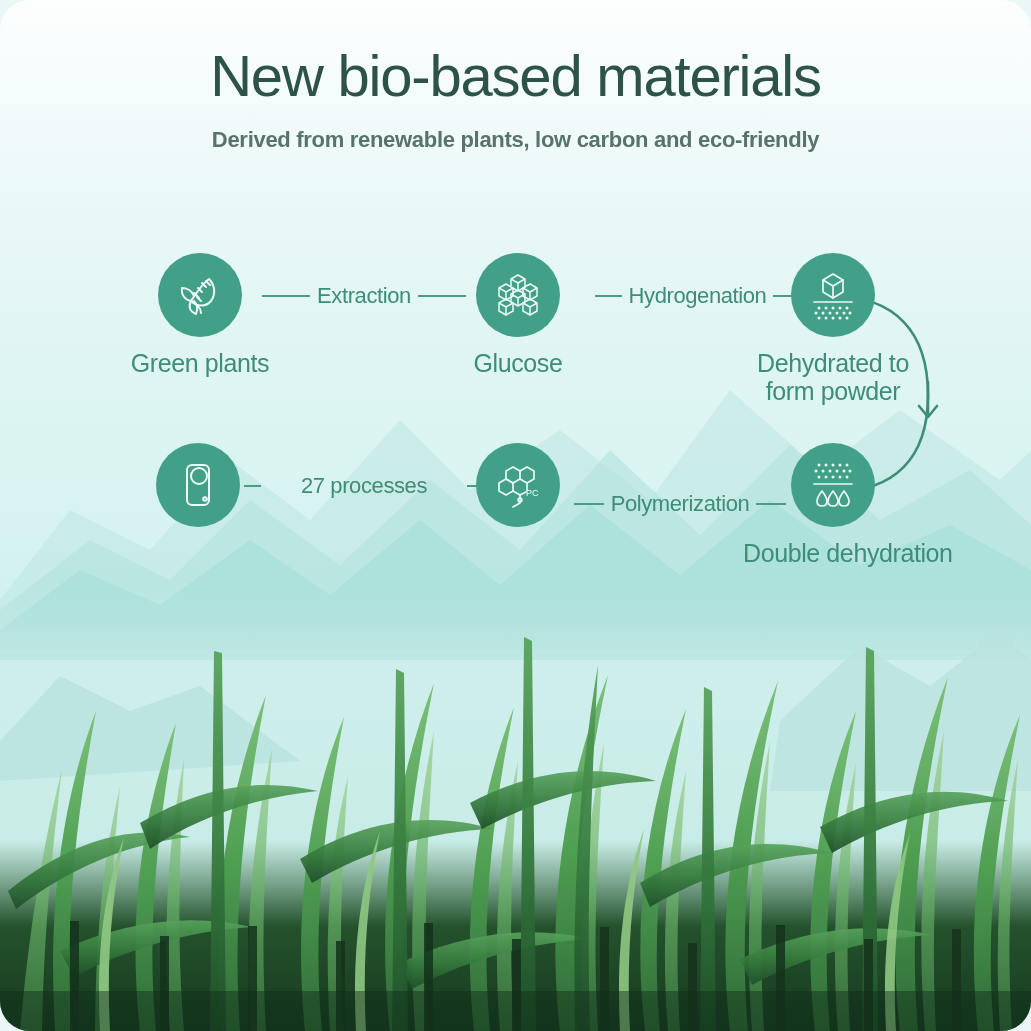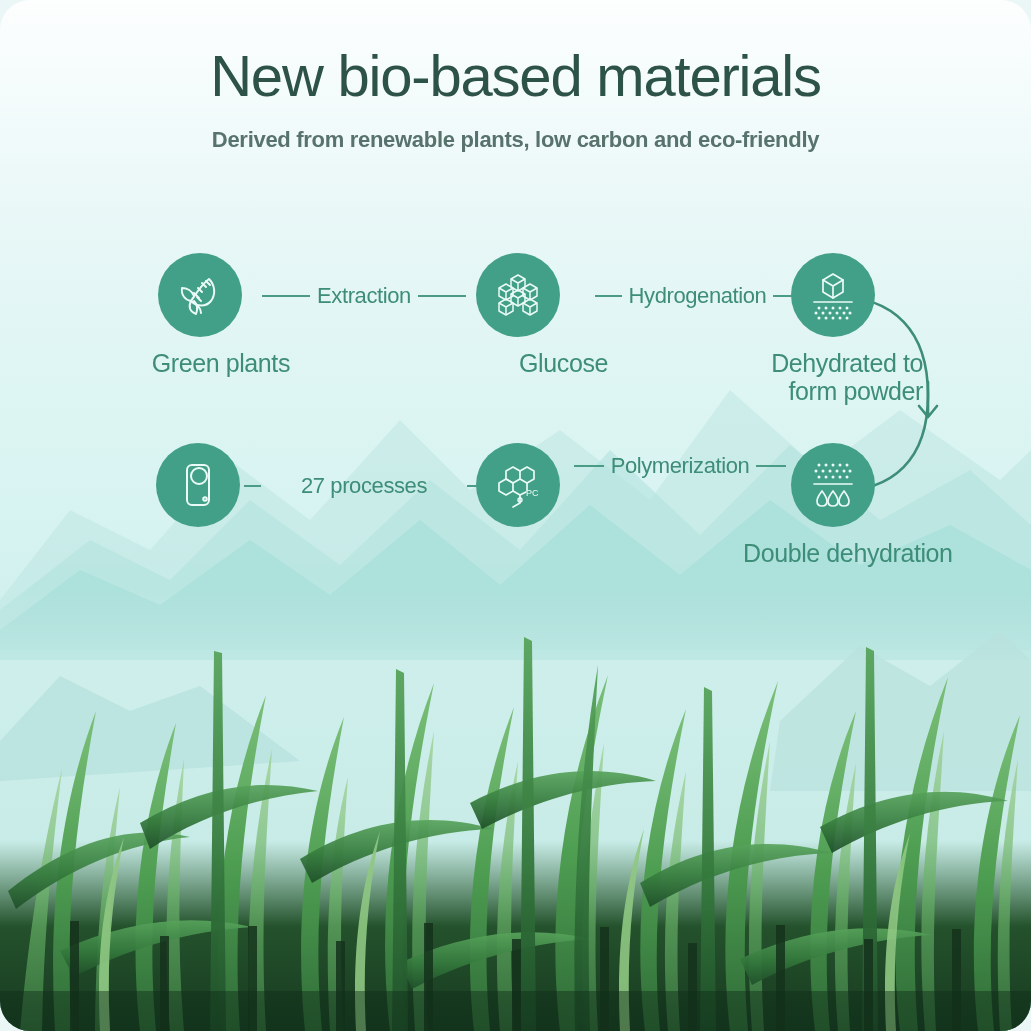--- a/index.html
+++ b/index.html
@@ -38,21 +38,21 @@
     margin-top: 18px;
     font-size: 22px;
     font-weight: 700;
     letter-spacing: -0.3px;
     color: #58736c;
   }
 
   
   #flow { position: absolute; top: 0; left: 0; width: 1031px; height: 620px; }
 
-  .node { position: absolute; width: 180px; text-align: right; }
+  .node { position: absolute; width: 180px; text-align: center; }
   .circle {
     width: 84px; height: 84px; margin: 0 auto;
     border-radius: 50%;
     background: #43a088;
     display: flex; align-items: center; justify-content: center;
   }
   .circle svg { display: block; }
   .node-label {
     margin-top: 12px;
     font-size: 25px;
@@ -86,21 +86,21 @@
     color: #3d8d78;
     letter-spacing: -0.4px;
     white-space: nowrap;
   }
   #conn-extraction     { left: 244px; top: 281px; width: 240px; }
   #conn-extraction .line { width: 48px; }
   #conn-hydrogenation  { left: 560px; top: 281px; width: 240px; padding-left: 35px; }
   #conn-hydrogenation .line { width: 30px; }
   #conn-27-processes   { left: 244px; top: 471px; width: 240px; gap: 40px; }
   #conn-27-processes .line { width: 44px; }
-  #conn-polymerization { left: 560px; top: 451px; width: 240px; text-align: center; }
+  #conn-polymerization { left: 560px; top: 489px; width: 240px; text-align: center; }
   #conn-polymerization .line { width: 30px; }
 
   #curved-arrow { position: absolute; left: 820px; top: 270px; width: 170px; height: 250px; }
 
   
   #cane { position: absolute; left: 0; bottom: 0; width: 1031px; height: 440px; }
 </style>
 </head>
 <body>
 

